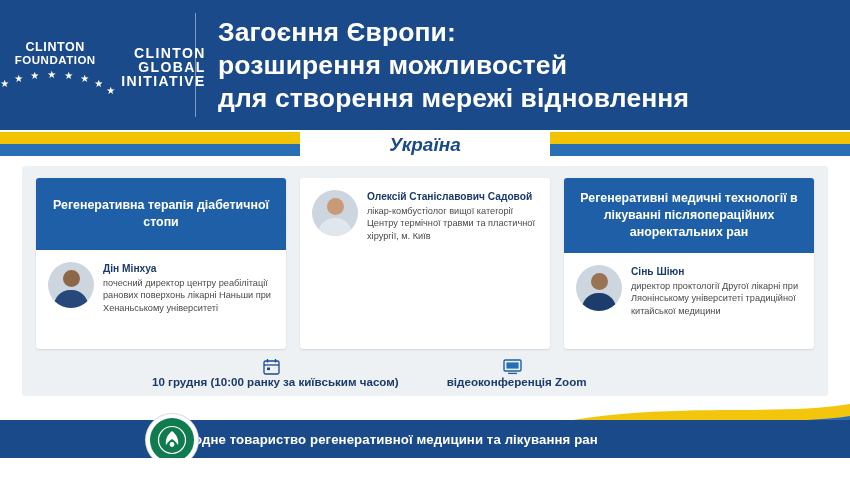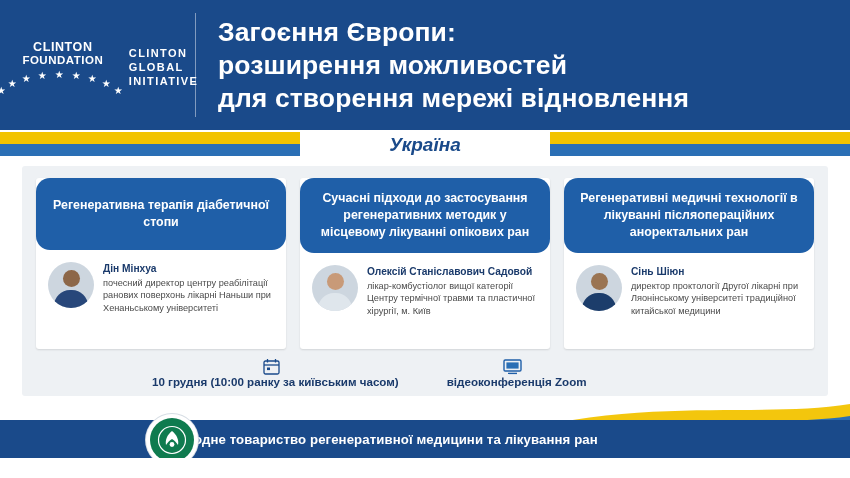--- a/index.html
+++ b/index.html
@@ -60,22 +60,22 @@
   }
   .stars-arc { position: relative; width: 136px; height: 28px; margin-top: 3px; }
   .stars-arc span {
     position: absolute;
     font-size: 10px;
     color: #ffffff;
     line-height: 10px;
   }
   .logo-cgi {
     margin-top: 0;
-    text-align: left;
-    font-size: 11px;
+    text-align: right;
+    font-size: 14px;
     font-weight: bold;
     letter-spacing: 1.4px;
     line-height: 14px;
   }
   .logo-divider {
     width: 1px;
     height: 104px;
     background: rgba(255,255,255,0.45);
   }
   .header-title {
@@ -157,21 +157,20 @@
     color: #ffffff;
     font-size: 12.4px;
     font-weight: bold;
     line-height: 17px;
     text-align: center;
     padding: 12px 10px;
     min-height: 72px;
     display: flex;
     align-items: center;
     justify-content: center;
-    border-radius: 14px;
   }
   .card-body {
     display: flex;
     align-items: flex-start;
     padding: 12px 10px 14px 12px;
     min-height: 96px;
   }
   .avatar {
     width: 46px; height: 46px;
     border-radius: 50%;
@@ -347,21 +346,20 @@
               <div class="body"></div>
           </div>
           <div class="person">
             <div class="person-name">Дін Мінхуа</div>
             <div class="person-role">почесний директор центру реабілітації ранових поверхонь лікарні Наньши при Хенаньському університеті</div>
           </div>
         </div>
       </div>
 
       <div class="card">
-        <div class="card-title">Сучасні підходи до застосування регенеративних методик у місцевому лікуванні опікових ран</div>
         <div class="card-body">
           <div class="avatar a2">
             <div class="head"></div>
               <div class="body"></div>
           </div>
           <div class="person">
             <div class="person-name">Олексій Станіславович Садовой</div>
             <div class="person-role">лікар-комбустіолог вищої категорії Центру термічної травми та пластичної хірургії, м. Київ</div>
           </div>
         </div>

